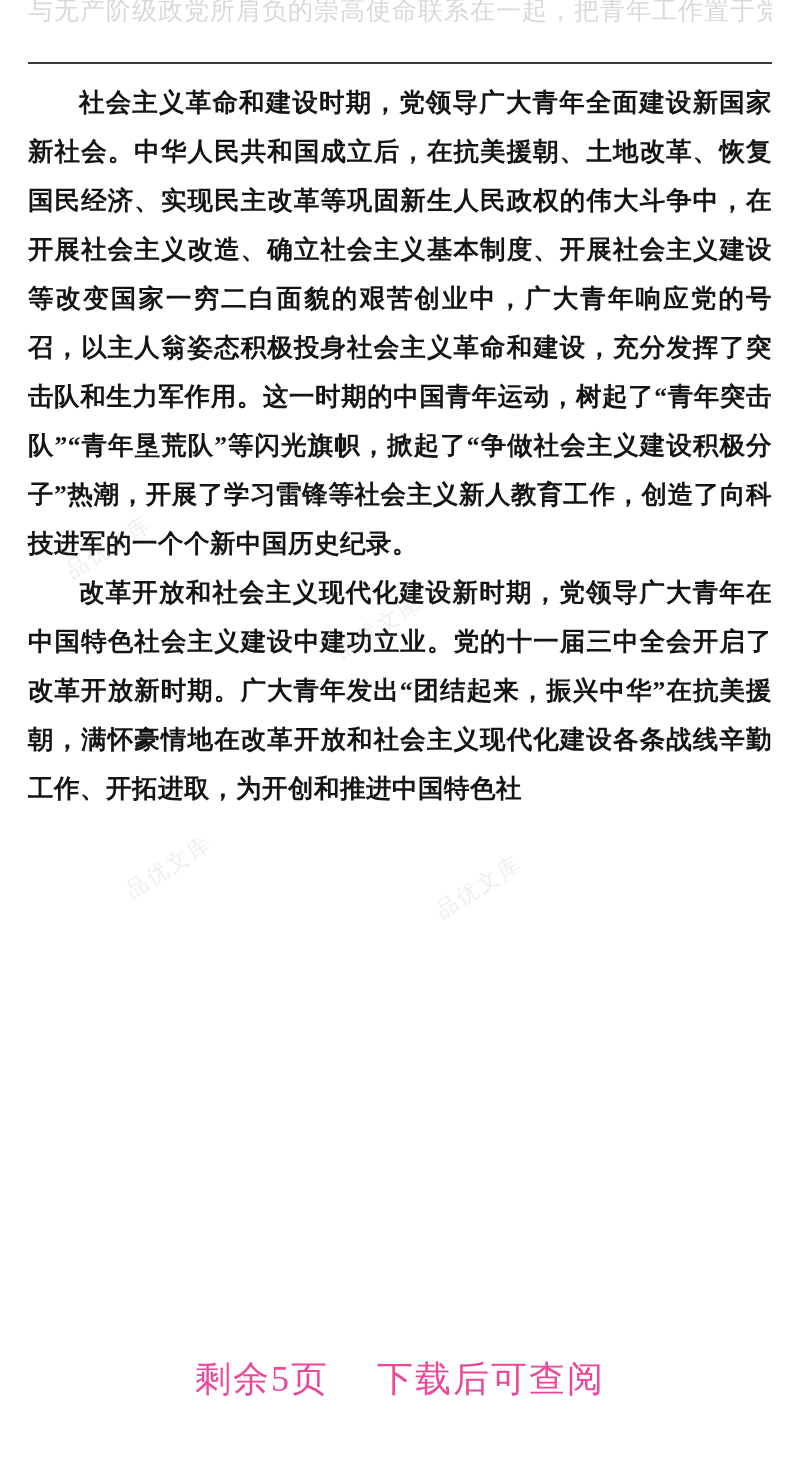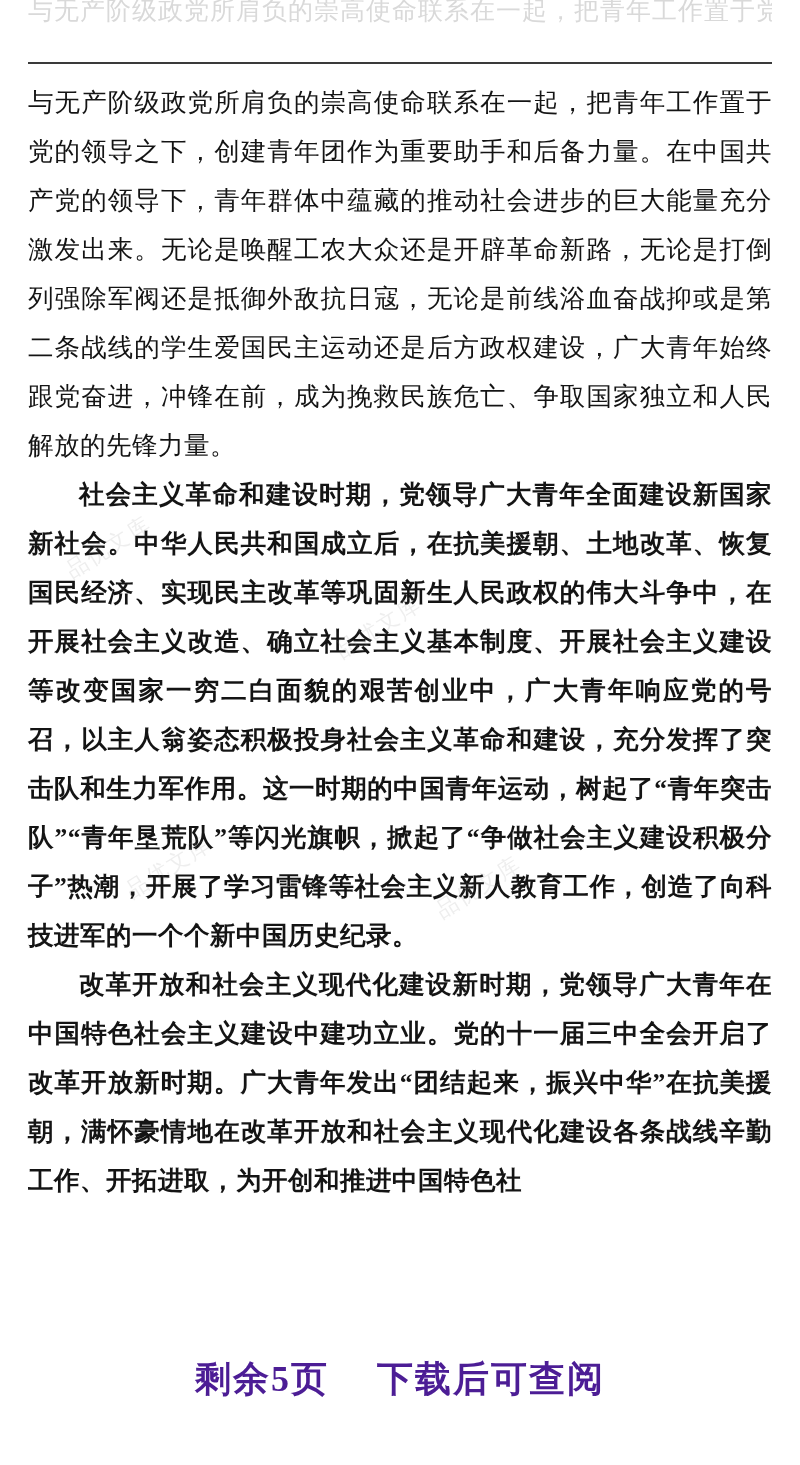--- a/index.html
+++ b/index.html
@@ -92,38 +92,37 @@
   .wm3 { left: 120px; top: 880px; }
   .wm4 { left: 430px; top: 900px; }
 
   .footer {
     position: absolute;
     left: 0;
     right: 0;
     top: 1355px;
     text-align: center;
     font-size: 36px;
-    font-weight: bold;
-    color: #4c1d95;
+    font-weight: normal;
+    color: #ec4899;
     letter-spacing: 2px;
     font-family: "Liberation Serif", "DejaVu Serif", serif;
   }
   .footer .gap { display: inline-block; width: 26px; }
 </style>
 </head>
 <body>
 
 <div class="page">
 
   <div class="top-cut">与无产阶级政党所肩负的崇高使命联系在一起，把青年工作置于党的领</div>
 
   <div class="rule"></div>
 
   <div class="body-text">
-    <p class="para">与无产阶级政党所肩负的崇高使命联系在一起，把青年工作置于党的领导之下，创建青年团作为重要助手和后备力量。在中国共产党的领导下，青年群体中蕴藏的推动社会进步的巨大能量充分激发出来。无论是唤醒工农大众还是开辟革命新路，无论是打倒列强除军阀还是抵御外敌抗日寇，无论是前线浴血奋战抑或是第二条战线的学生爱国民主运动还是后方政权建设，广大青年始终跟党奋进，冲锋在前，成为挽救民族危亡、争取国家独立和人民解放的先锋力量。</p>
     <p class="para indent">社会主义革命和建设时期，党领导广大青年全面建设新国家新社会。中华人民共和国成立后，在抗美援朝、土地改革、恢复国民经济、实现民主改革等巩固新生人民政权的伟大斗争中，在开展社会主义改造、确立社会主义基本制度、开展社会主义建设等改变国家一穷二白面貌的艰苦创业中，广大青年响应党的号召，以主人翁姿态积极投身社会主义革命和建设，充分发挥了突击队和生力军作用。这一时期的中国青年运动，树起了“青年突击队”“青年垦荒队”等闪光旗帜，掀起了“争做社会主义建设积极分子”热潮，开展了学习雷锋等社会主义新人教育工作，创造了向科技进军的一个个新中国历史纪录。</p>
     <p class="para indent">改革开放和社会主义现代化建设新时期，党领导广大青年在中国特色社会主义建设中建功立业。党的十一届三中全会开启了改革开放新时期。广大青年发出“团结起来，振兴中华”在抗美援朝，满怀豪情地在改革开放和社会主义现代化建设各条战线辛勤工作、开拓进取，为开创和推进中国特色社</p>
   </div>
 
   <div class="watermark-layer">
     <div class="wm wm1">品优文库</div>
     <div class="wm wm2">品优文库</div>
     <div class="wm wm3">品优文库</div>
     <div class="wm wm4">品优文库</div>
   </div>

